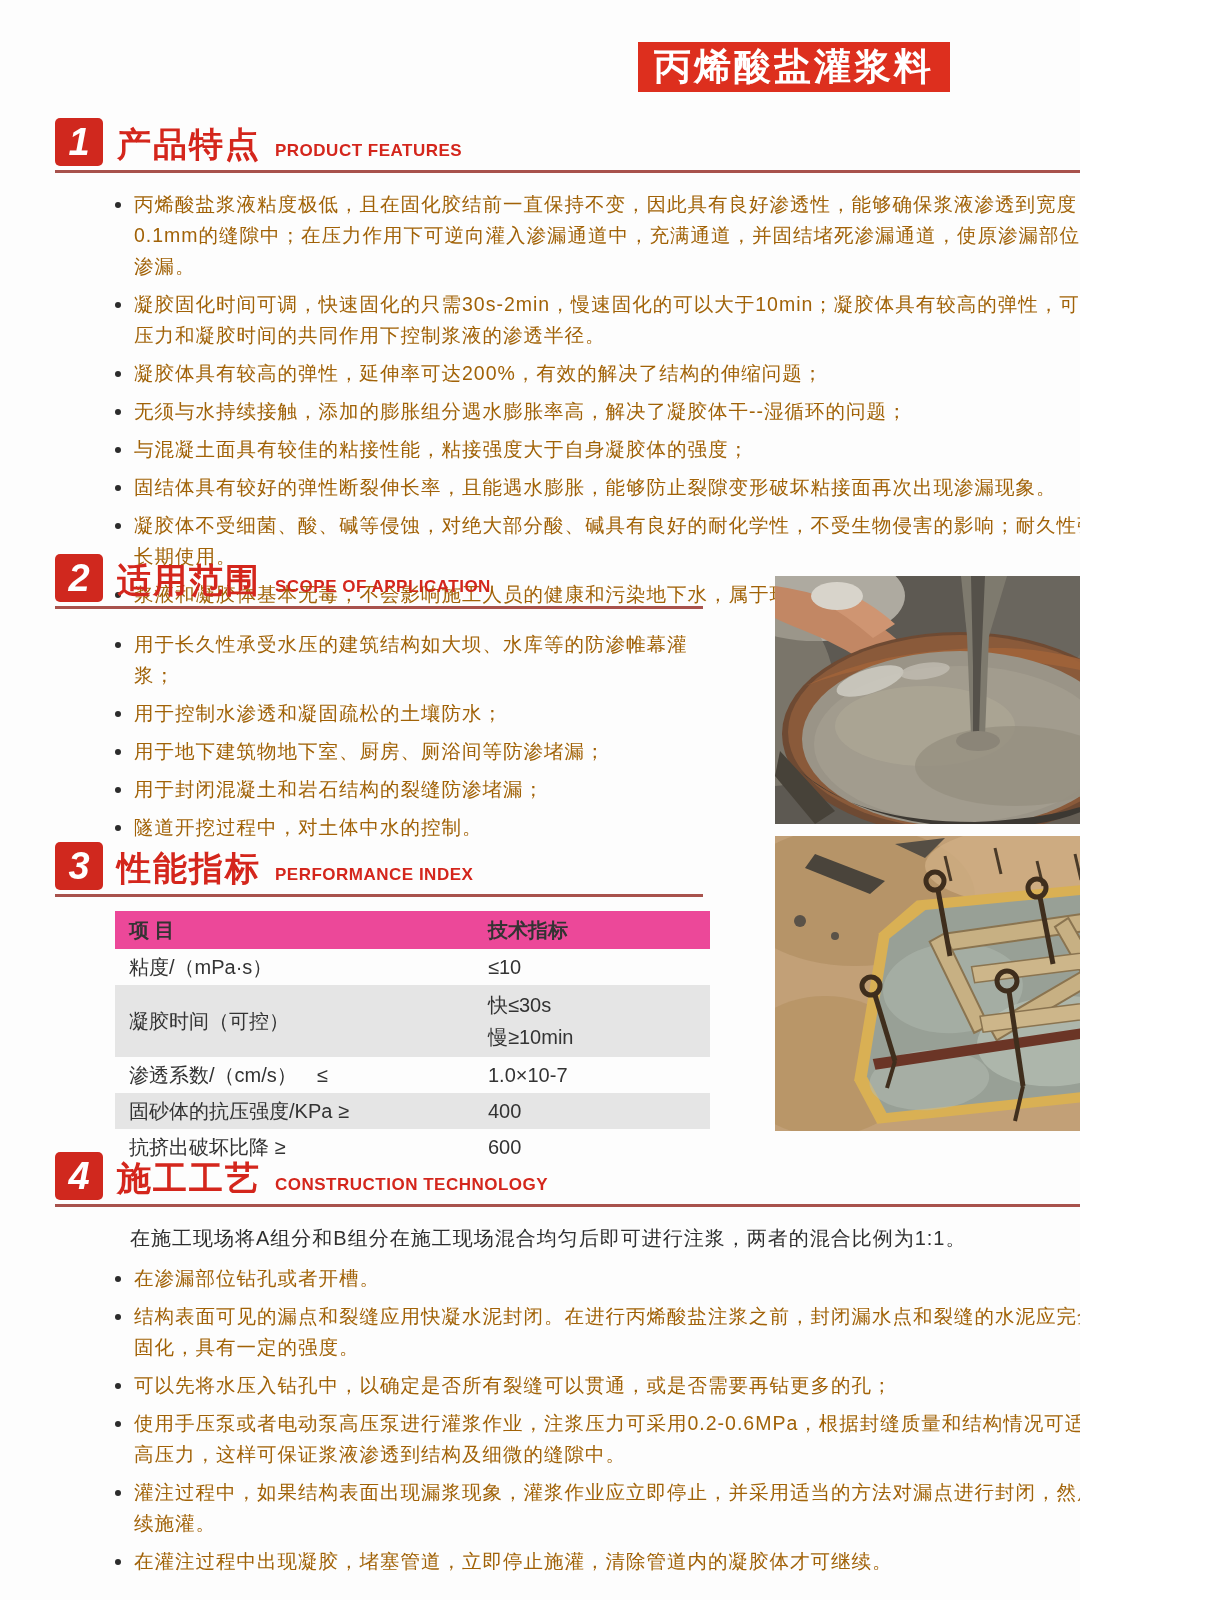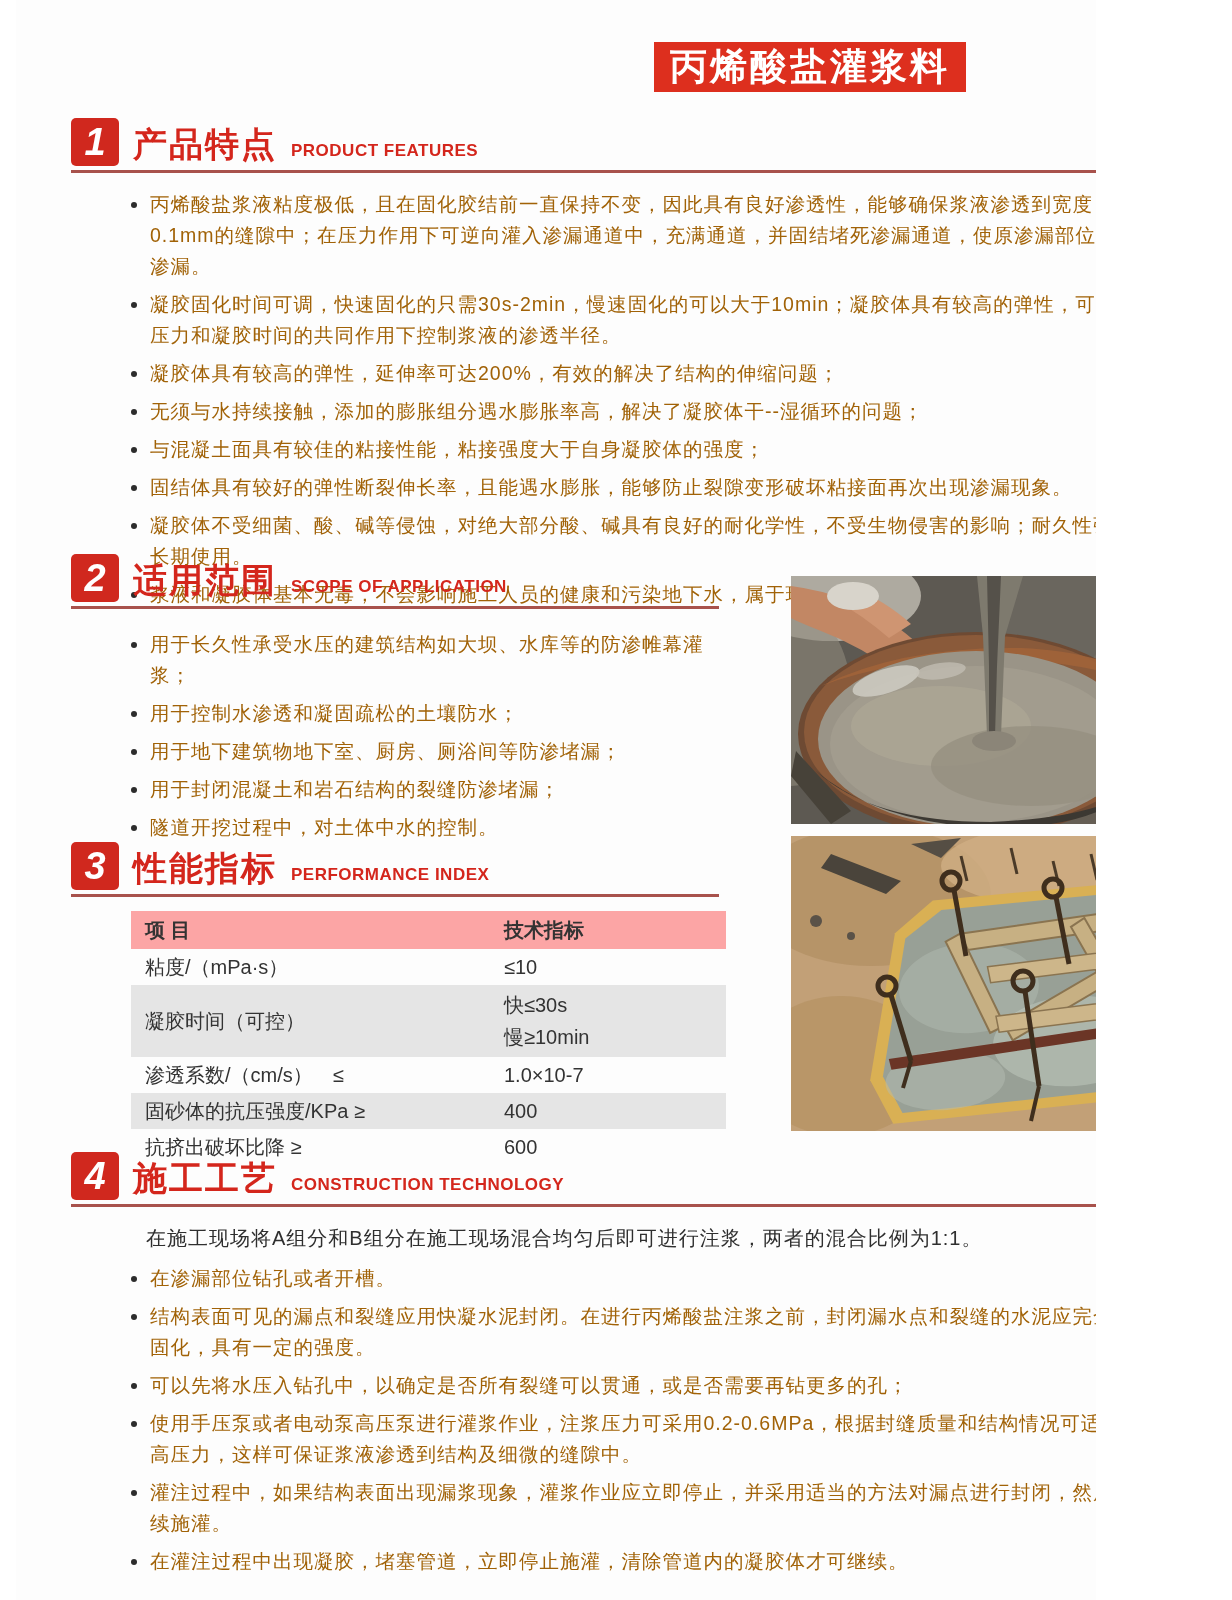--- a/index.html
+++ b/index.html
@@ -3,21 +3,20 @@
 <meta charset="utf-8">
 <style>
   html,body{margin:0;padding:0;background:#ffffff;}
   .page{
     position:relative;
     width:1080px;height:1600px;
     background:#fdfdfd;
     font-family:"Liberation Sans","DejaVu Sans",sans-serif;
     color:#3a3a3a;
     overflow:hidden;
-    margin-left:16px;
   }
   
   .banner{
     position:absolute;left:638px;top:42px;
     width:312px;height:50px;
     background:#dd2f1e;
     color:#ffffff;
     font-size:37px;font-weight:bold;letter-spacing:3px;
     text-align:center;line-height:50px;
   }
@@ -67,21 +66,21 @@
     width:595px;
     border-collapse:collapse;
     font-size:20px;color:#333333;
   }
   table.spec-table th, table.spec-table td{
     text-align:left;vertical-align:middle;
     padding:4px 0 4px 14px;
   }
   table.spec-table th{font-weight:bold;height:30px;}
   table.spec-table .col-item{width:345px;}
-  table.spec-table tr.head-row{background:#fca5a5;padding-left:28px;}
+  table.spec-table tr.head-row{background:#ec4899;padding-left:28px;}
   table.spec-table tr.stripe{background:#e5e5e5;}
   table.spec-table td{height:28px;}
   table.spec-table td div{line-height:32px;}
   
   .intro{
     margin:16px 0 0 75px;
     font-size:20px;font-weight:normal;color:#2f2f2f;
     letter-spacing:1px;line-height:30px;
   }
   .sec4 ul.bullets{margin-top:10px;}

